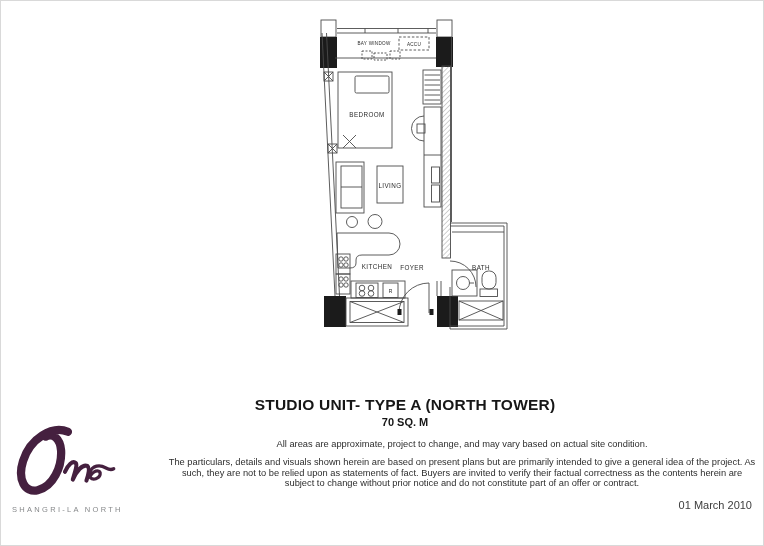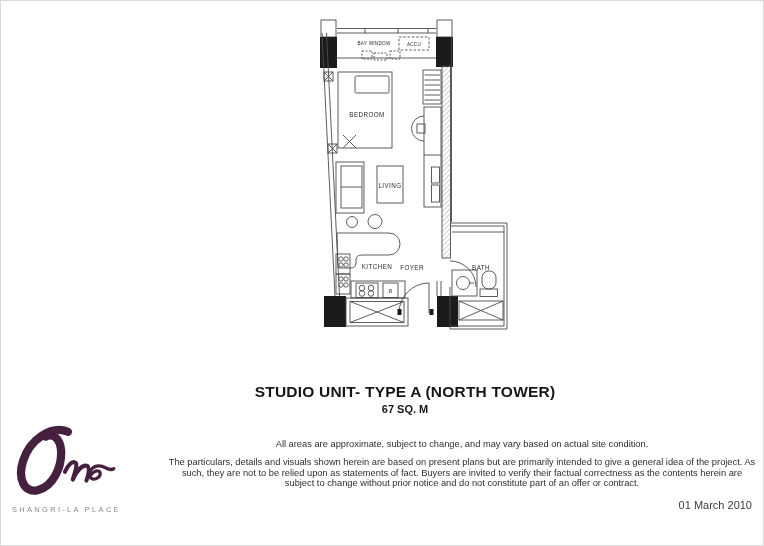--- a/index.html
+++ b/index.html
@@ -18,21 +18,21 @@
   .plan text{
     font-family:"Liberation Sans",sans-serif;
     fill:#2a2a2a;stroke:none;text-anchor:middle;
   }
   .lbl{font-size:6.3px;letter-spacing:.4px;}
   .lbl-sm{font-size:4.6px;letter-spacing:.3px;}
   .lbl-r{font-size:5px;}
   .solid{fill:#1b1b1b;stroke:none;}
   
   .title-block{
-    position:absolute;left:46px;top:383px;width:718px;text-align:center;color:#161616;
+    position:absolute;left:46px;top:396px;width:718px;text-align:center;color:#161616;
   }
   .title{font-size:15.5px;font-weight:bold;letter-spacing:.2px;}
   .area{font-size:11px;font-weight:bold;margin-top:2px;}
   
   .disclaimer{
     position:absolute;left:167px;top:439px;width:590px;
     text-align:center;color:#2e2e2e;
     font-size:9.3px;line-height:10.4px;
   }
   .disclaimer p{margin:0;}
@@ -205,32 +205,32 @@
       <text class="lbl" x="390" y="188">LIVING</text>
       <text class="lbl" x="377" y="269">KITCHEN</text>
       <text class="lbl" x="412" y="270">FOYER</text>
       <text class="lbl" x="481" y="270">BATH</text>
       <text class="lbl-r" x="390.5" y="292.5">R</text>
     </g>
   </svg>
 
   <div class="title-block">
     <div class="title">STUDIO UNIT- TYPE A (NORTH TOWER)</div>
-    <div class="area">67 SQ. M</div>
+    <div class="area">70 SQ. M</div>
   </div>
 
   <div class="disclaimer">
-    <p>All areas are approximate, subject to change, and may vary based on actual site condition.</p>
+    <p>All areas are approximate, project to change, and may vary based on actual site condition.</p>
     <p>The particulars, details and visuals shown herein are based on present plans but are primarily intended to give a general idea of the project. As such, they are not to be relied upon as statements of fact. Buyers are invited to verify their factual correctness as the contents herein are subject to change without prior notice and do not constitute part of an offer or contract.</p>
   </div>
 
   <div class="date">01 March 2010</div>
 
   <div class="logo">
     <svg class="logo-mark" viewBox="0 0 104 80" xmlns="http://www.w3.org/2000/svg" aria-label="One">
       <path stroke-width="8.5" d="M56,8 C40,1 17,15 10,38 C4,57 12,71 25,68 C41,64 50,44 49,27 C48,15 41,9 33,13"></path>
       <path stroke-width="4.2" d="M53,49 C56,42 61,37 64,40 C66,42 63,50 61,57 C65,48 71,41 76,43 C79,45 77,52 75,58"></path>
       <path stroke-width="3.4" d="M79,53 C84,46 90,47 89,52 C88,56 82,58 79,55 C76,51 80,43 88,43 C95,43 97,49 103,46"></path>
     </svg>
-    <div class="logo-sub">SHANGRI-LA PLACE</div>
+    <div class="logo-sub">SHANGRI-LA NORTH</div>
   </div>
 
 </div>
 
 </body></html>

